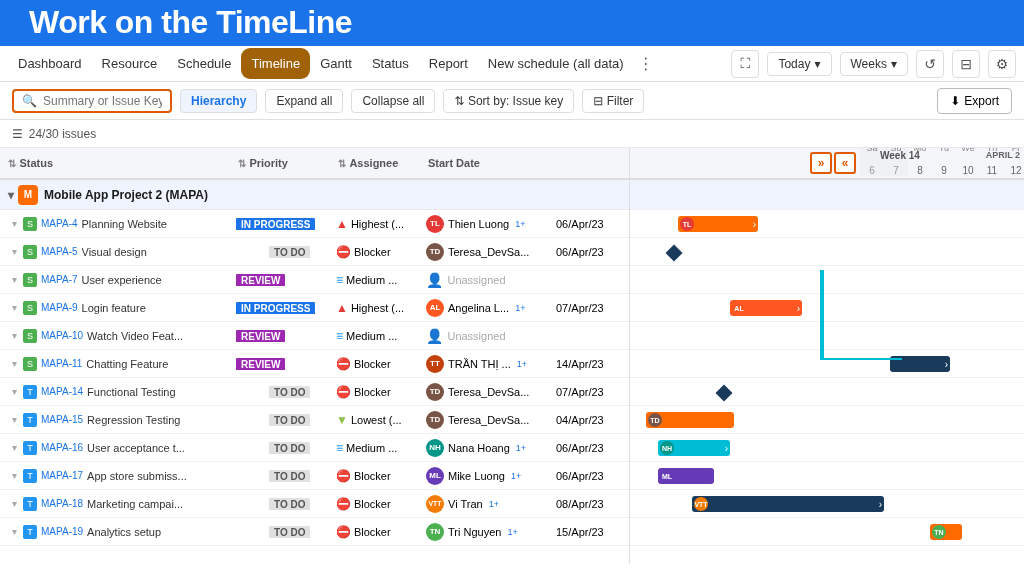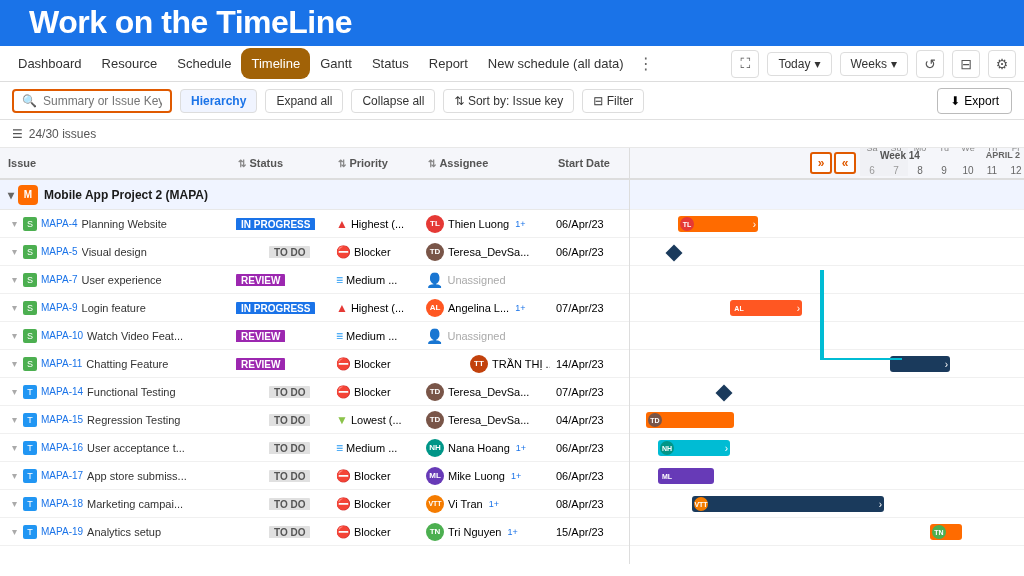--- a/index.html
+++ b/index.html
@@ -342,23 +342,20 @@
   <span>☰</span>
   <span>24/30 issues</span>
 </div>
 
 <div class="main-area">
 
   <div class="table-panel">
 
     <div class="table-header">
       <div class="th">
-        <span>Issue</span>
-      </div>
-      <div class="th">
         <span class="sort-icon">⇅</span>
         <span>Status</span>
       </div>
       <div class="th">
         <span class="sort-icon">⇅</span>
         <span>Priority</span>
       </div>
       <div class="th">
         <span class="sort-icon">⇅</span>
         <span>Assignee</span>
@@ -491,21 +488,21 @@
           <span class="issue-title">Chatting Feature</span>
         </div>
         <div class="issue-cell">
           <span class="status-badge status-review">REVIEW</span>
         </div>
         <div class="issue-cell priority-cell">
           <span class="priority-icon" style="color:#e53935;">⛔</span>
           <span>Blocker</span>
         </div>
         <div class="issue-cell assignee-cell">
-          <div class="avatar" style="background:#c2410c;margin-left:44px;">TT</div>
+          <div class="avatar" style="background:#c2410c;">TT</div>
           <span>TRẦN THỊ ...</span>
           <span class="plus-badge">1+</span>
         </div>
         <div class="issue-cell">14/Apr/23</div>
       </div>
 
       <div class="issue-row">
         <div class="issue-cell issue-name">
           <span style="margin-right:2px;color:#aaa;font-size:10px;">▾</span>
           <div class="issue-type-icon issue-type-task">T</div>

